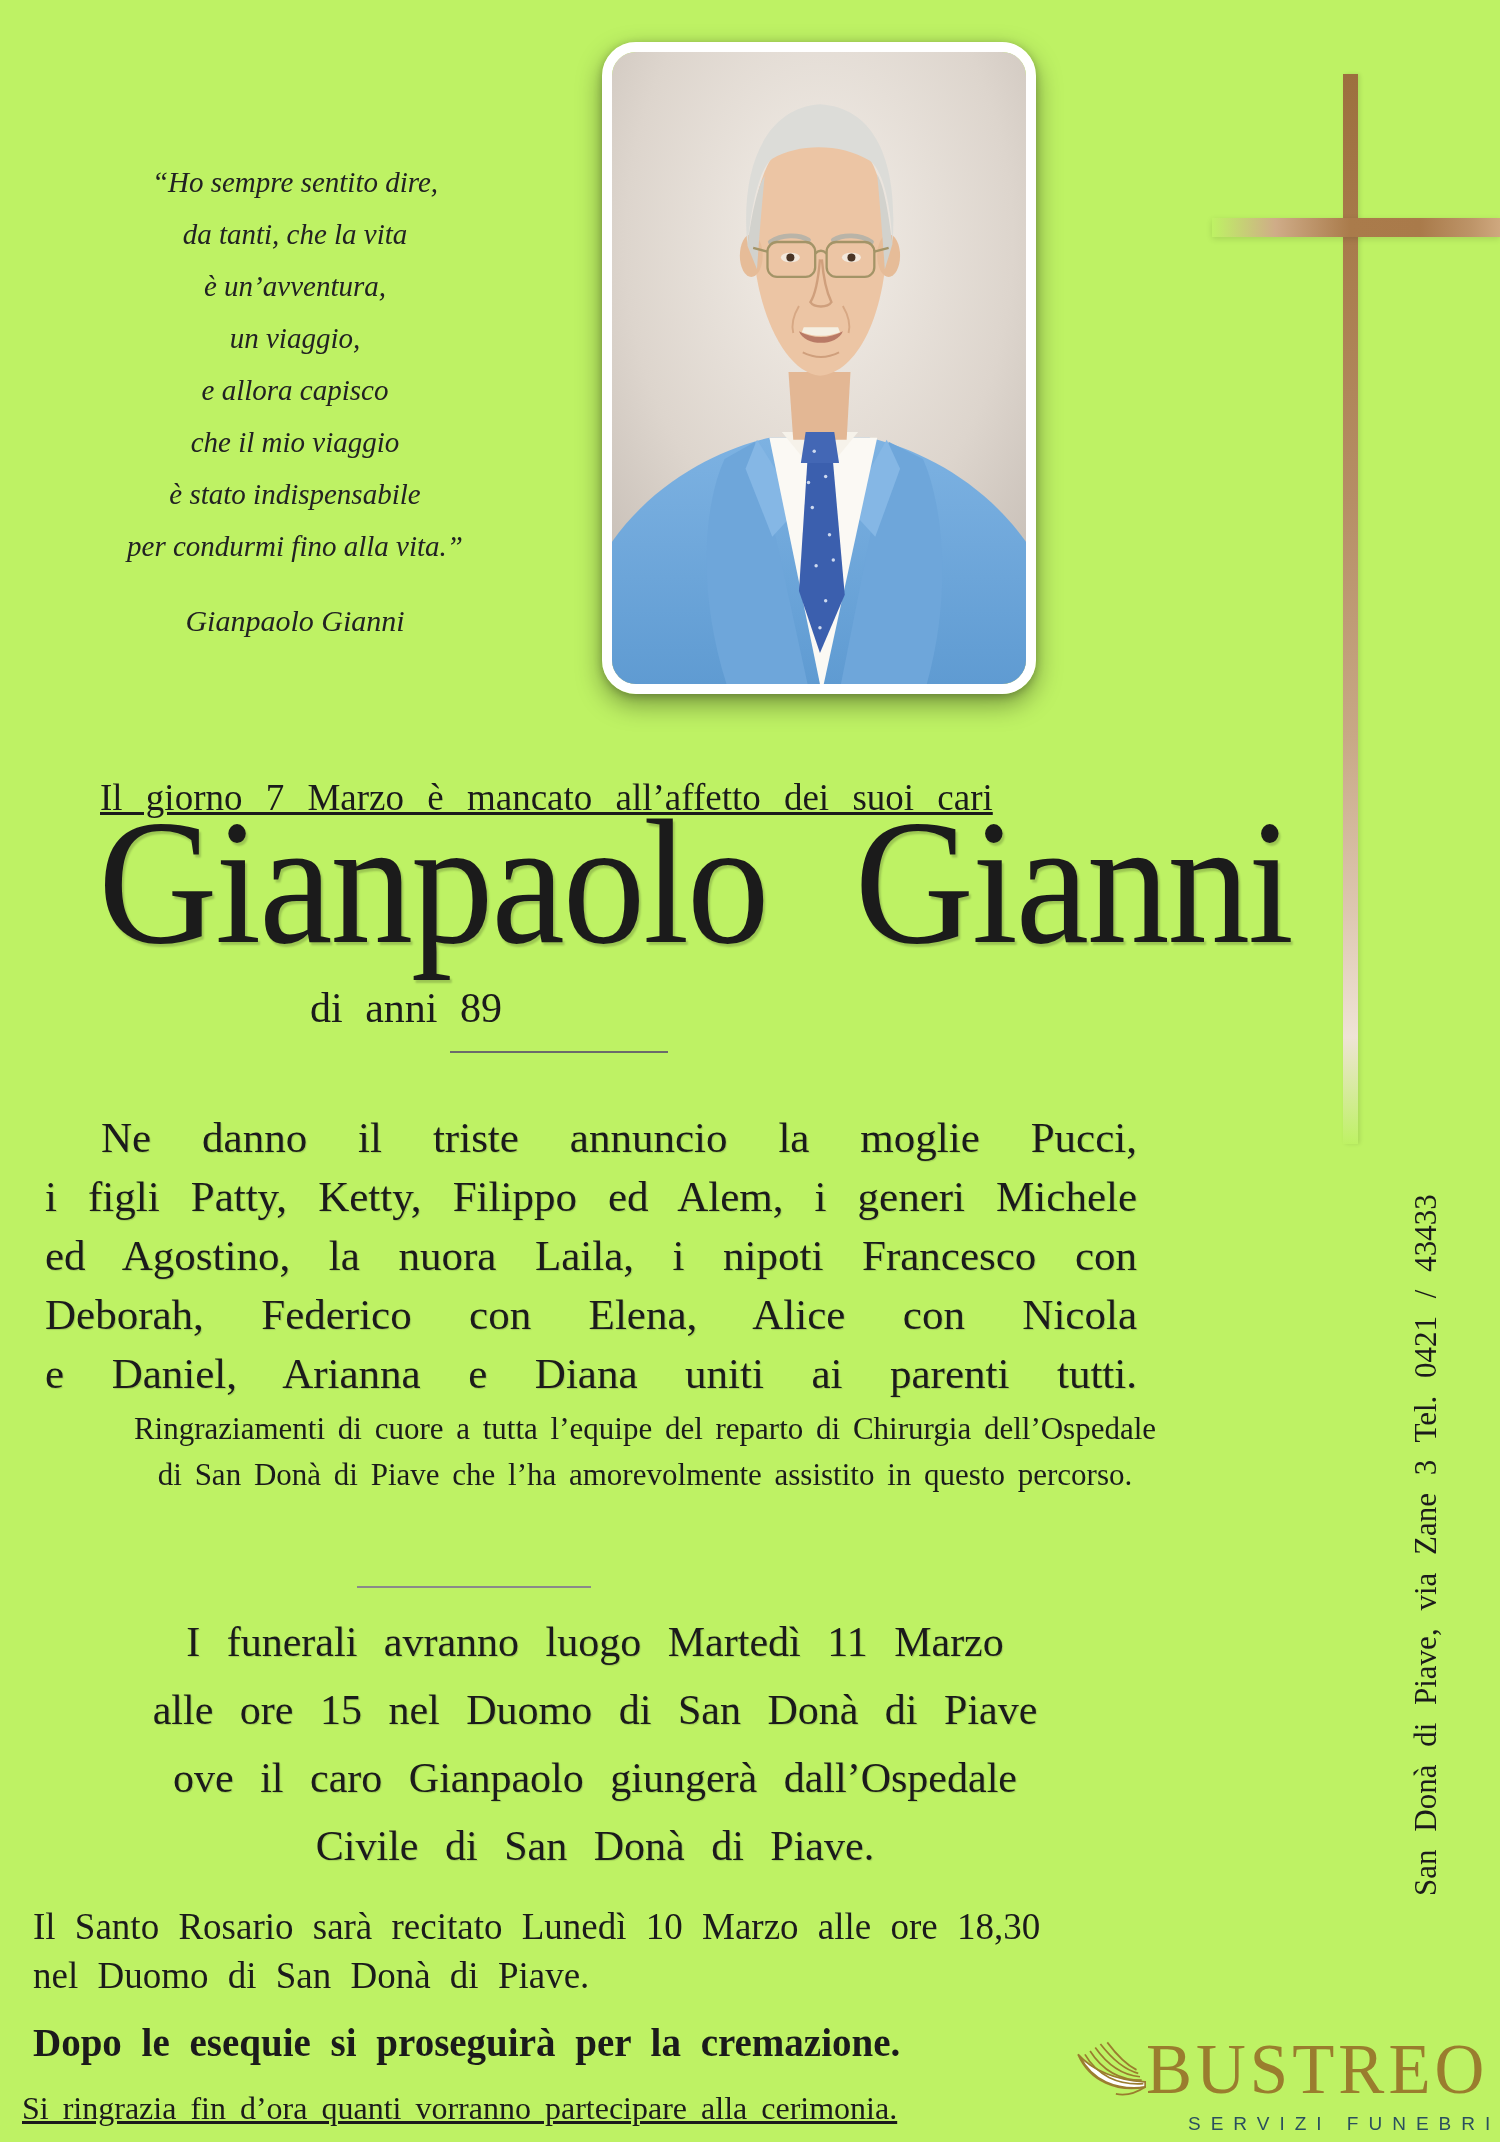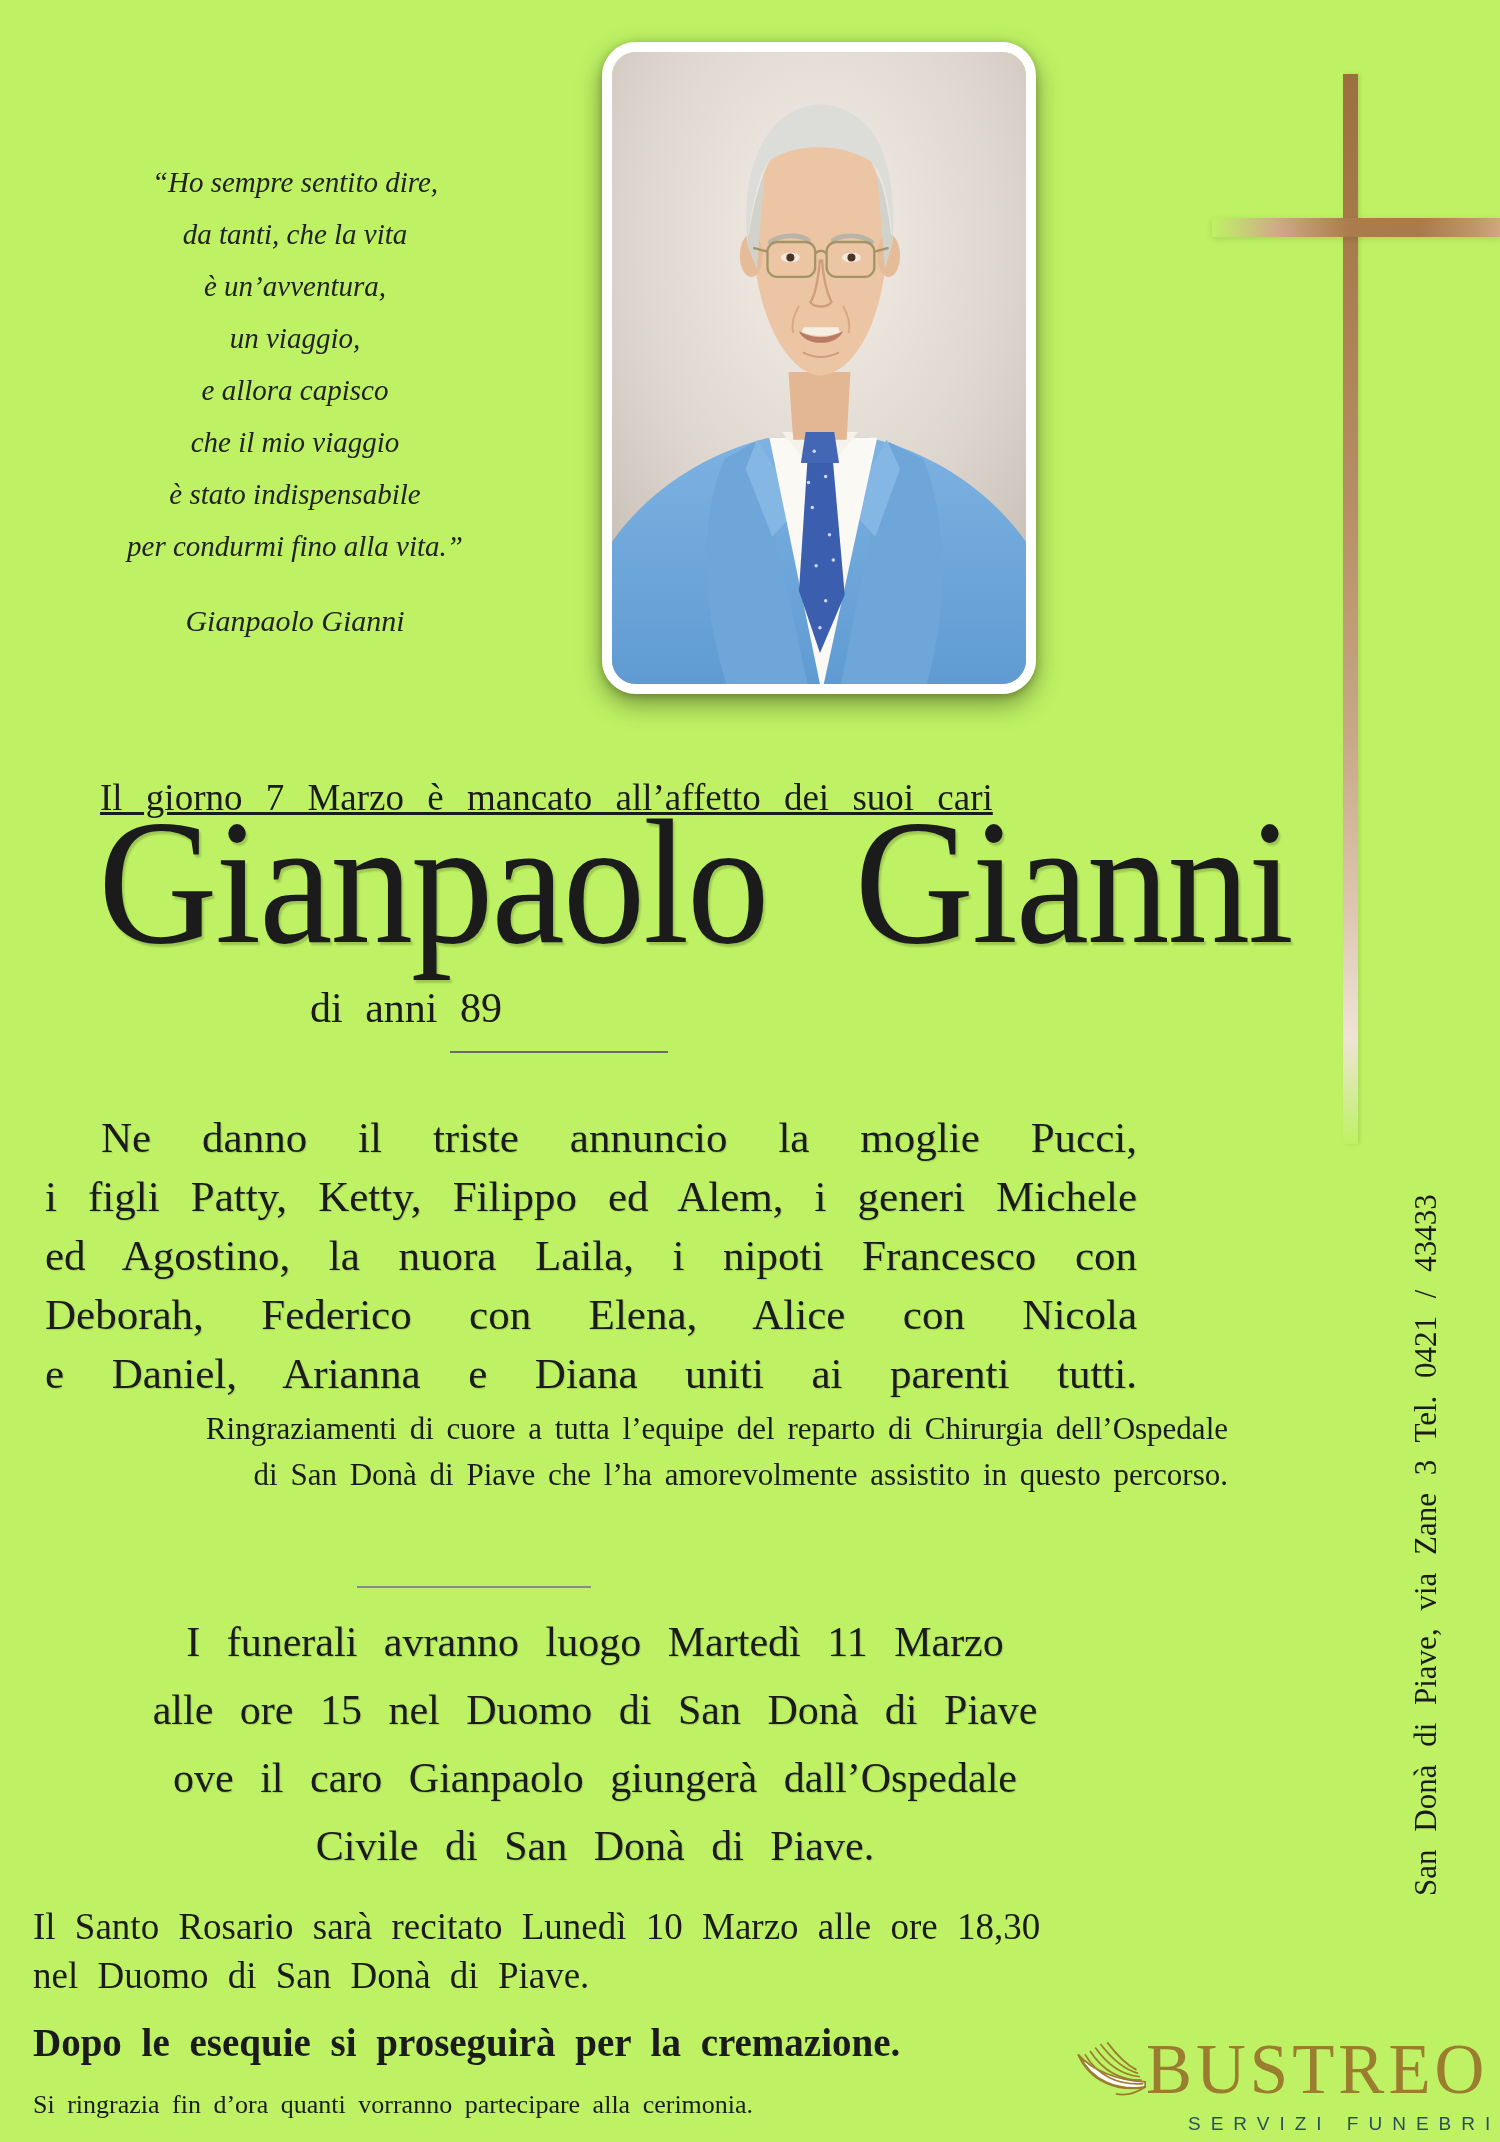--- a/index.html
+++ b/index.html
@@ -38,37 +38,37 @@
            font-size:42px;word-spacing:12px;}
   .rule1{left:450px;top:1051px;width:218px;height:2px;background:#6b6b6b;}
 
   
   .family{left:45px;top:1076px;width:1092px;font-size:43px;line-height:59px;
           text-shadow:1px 1px 1px rgba(0,0,0,.15);}
   .family .jl{text-align:justify;text-align-last:justify;}
   .family .first{padding-left:56px;margin-top:32px;}
 
   
-  .thanks{left:62px;top:1406px;width:1166px;text-align:right;
+  .thanks{left:62px;top:1406px;width:1166px;text-align:center;
           font-size:31px;line-height:46px;word-spacing:5px;}
 
   
   .dateline{left:120px;top:1538px;width:700px;text-align:center;
             font-size:34px;word-spacing:12px;}
   .rule2{left:357px;top:1586px;width:234px;height:2px;background:#8a8a8a;}
 
   
   .funeral{left:52px;top:1608px;width:1086px;text-align:center;
            font-size:42px;line-height:68px;word-spacing:16px;
            text-shadow:1px 1px 1px rgba(0,0,0,.15);}
 
   
   .rosary{left:33px;top:1902px;width:1130px;font-size:37px;line-height:49px;word-spacing:10px;}
   .cremation{left:33px;top:2020px;width:1100px;font-size:39px;font-weight:bold;word-spacing:10px;}
-  .gratitude{left:33px;top:2090px;width:1100px;font-size:26px;word-spacing:6px;}
+  .gratitude{left:22px;top:2090px;width:1100px;font-size:32px;word-spacing:6px;text-decoration:underline;}
 
   
   .side-address{left:1408px;top:1148px;width:54px;height:748px;
     writing-mode:vertical-rl;transform:rotate(180deg);
     font-size:31px;word-spacing:10px;text-align:left;white-space:nowrap;color:#1b1b1b;}
 
   
   .wing{left:1066px;top:2020px;width:86px;height:86px;}
   .brand{left:1146px;top:2030px;width:360px;font-size:69px;letter-spacing:4px;
          color:#9a7d2e;transform:scaleY(1.05);transform-origin:50% 50%;}

